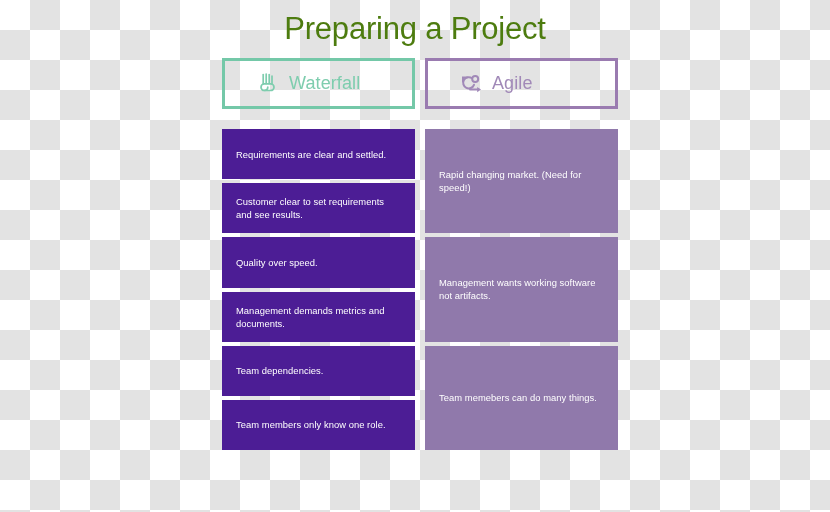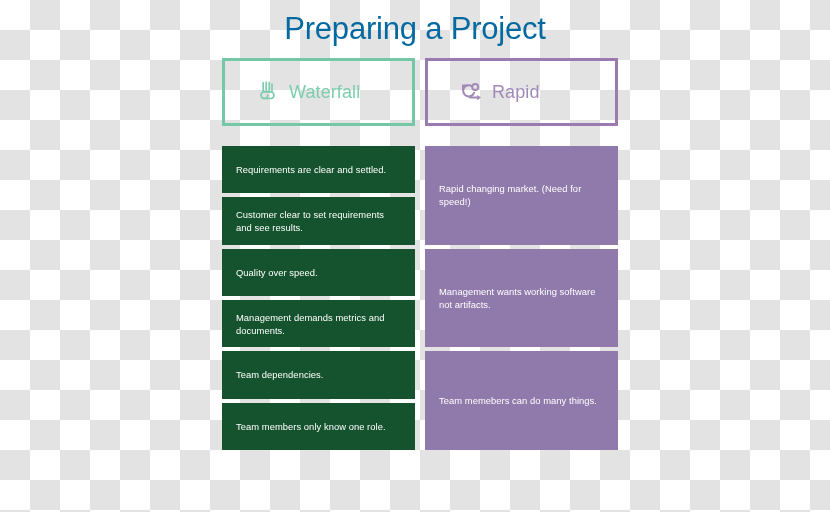--- a/index.html
+++ b/index.html
@@ -28,21 +28,21 @@
   }
 
   #page-title {
     position: absolute;
     left: 0;
     top: 9px;
     width: 830px;
     text-align: center;
     font-size: 31px;
     font-weight: 400;
-    color: #0369a1;
+    color: #4d7c0f;
     letter-spacing: -0.2px;
     line-height: 40px;
     white-space: nowrap;
   }
 
   #table {
     position: absolute;
     left: 222px;
     top: 58px;
     width: 396px;
@@ -51,21 +51,21 @@
     flex-direction: row;
     justify-content: space-between;
   }
   .column {
     width: 193px;
     display: flex;
     flex-direction: column;
   }
 
   .col-header {
-    height: 68px;
+    height: 51px;
     box-sizing: border-box;
     display: flex;
     align-items: center;
     padding-left: 30px;
     background: transparent;
     margin-bottom: 20px;
   }
   .col-header.waterfall { border: 3px solid #74c8a8; }
   .col-header.agile     { border: 3px solid #9a7bb0; }
 
@@ -91,21 +91,21 @@
     margin-bottom: 4px;
     padding: 0 14px;
     display: flex;
     align-items: center;
     color: #ffffff;
     font-size: 9.4px;
     line-height: 13px;
     letter-spacing: 0.05px;
   }
   .cell:last-child { margin-bottom: 16px; }
-  .column.waterfall .cell { background: #14532d; }
+  .column.waterfall .cell { background: #4c1d95; }
   .column.agile     .cell { background: #9079ab; }
   .cell .cell-text { display: block; }
 </style>
 </head>
 <body>
 
 <div id="canvas"></div>
 
 <div id="page-title">Preparing a Project</div>
 
@@ -150,21 +150,21 @@
     <div class="col-header agile">
       <svg class="hdr-icon" viewBox="0 0 26 26">
         <g fill="none" stroke="#a189b8" stroke-width="2" stroke-linecap="round">
           <path d="M14.0 7.2 a5.6 5.6 0 1 0 2.0 6.6"></path>
           <path d="M17.2 5.0 a3.0 3.0 0 1 1 0 6.0 a3.0 3.0 0 1 1 0 -6.0 z"></path>
           <path d="M5.0 10.6 L5.0 6.6 L9.0 6.6"></path>
           <path d="M12.0 18.6 L20.4 18.6"></path>
         </g>
         <path d="M19.2 15.9 L23.0 18.6 L19.2 21.3 Z" fill="#a189b8"></path>
       </svg>
-      <span class="hdr-label">Rapid</span>
+      <span class="hdr-label">Agile</span>
     </div>
 
     <div class="cell">
       <span class="cell-text">Rapid changing market. (Need for speed!)</span>
     </div>
     <div class="cell">
       <span class="cell-text">Management wants working software not artifacts.</span>
     </div>
     <div class="cell">
       <span class="cell-text">Team memebers can do many things.</span>

